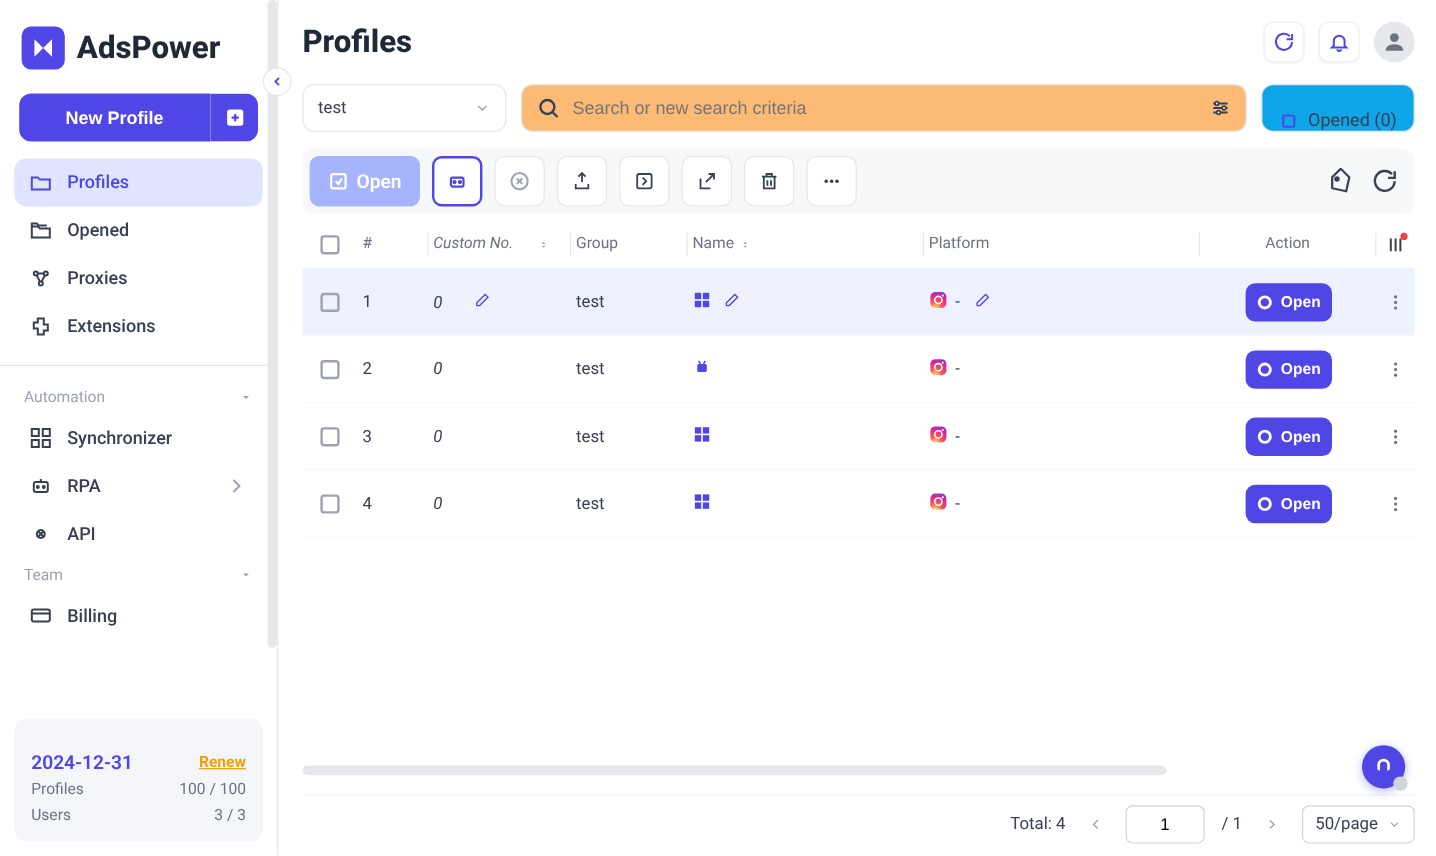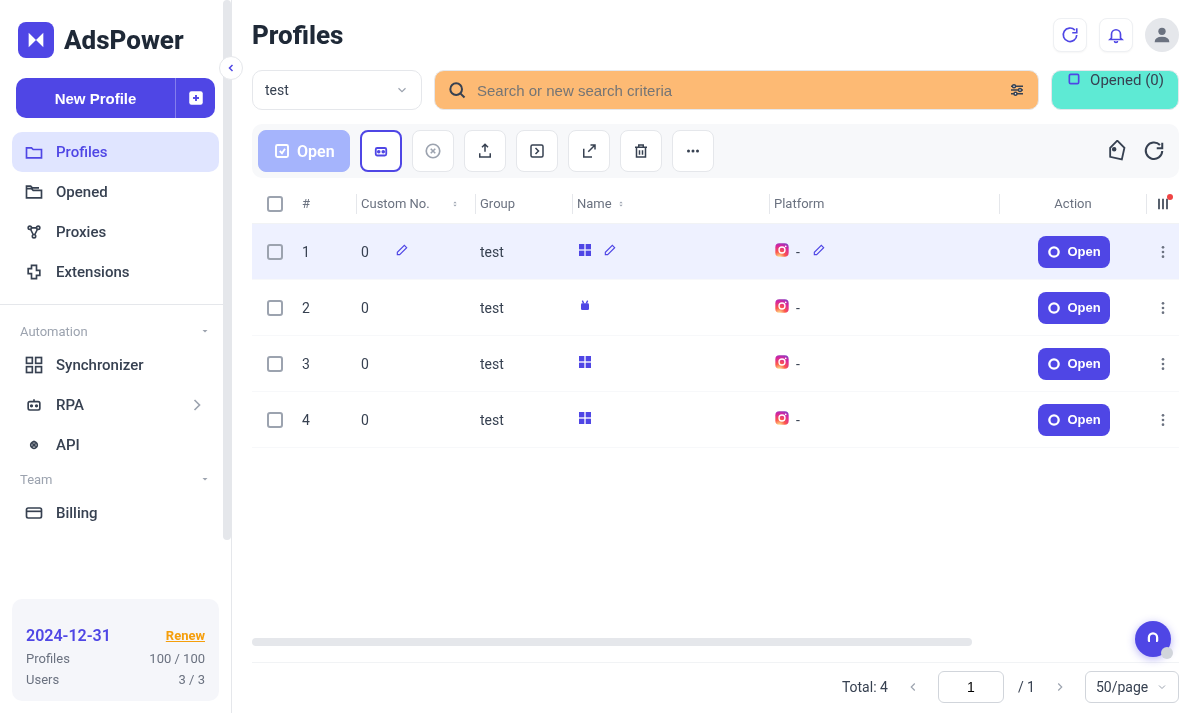--- a/index.html
+++ b/index.html
@@ -43,39 +43,39 @@
 .avatar { width: 34px; height: 34px; border-radius: 50%; background: #e5e7eb; display:flex; align-items:center; justify-content:center; }
 .avatar svg { width: 22px; height: 22px; color: #6b7280; }
 
 .controls-row { display: flex; gap: 12px; margin-top: 18px; align-items: center; }
 .group-select { width: 170px; height: 40px; border: 1px solid #e5e7eb; border-radius: 10px; display: flex; align-items: center; padding: 0 12px; font-size: 14px; color: #374151; cursor: pointer; background:#fff; }
 .group-select .chev { margin-left: auto; color: #9ca3af; }
 .search-box { flex: 1; height: 40px; border: 1px solid #e5e7eb; border-radius: 10px; display: flex; align-items: center; padding: 0 12px; gap: 10px; background:#fdba74; }
 .search-box input { flex:1; border:none; outline:none; font-size:15px; color:#374151; background:transparent; }
 .search-icon { width: 20px; height: 20px; color: #374151; }
 .filter-icon { width: 18px; height: 18px; color: #374151; cursor: pointer; }
-.opened-btn { height: 40px; border: 1px solid #e5e7eb; border-radius: 10px; display: flex; align-items: flex-start; padding: 0 14px; gap: 8px; font-size: 15px; color:#374151; cursor:pointer; background:#5eead4; }
+.opened-btn { height: 40px; border: 1px solid #e5e7eb; border-radius: 10px; display: flex; align-items: flex-end; padding: 0 14px; gap: 8px; font-size: 15px; color:#374151; cursor:pointer; background:#0ea5e9; }
 .opened-btn svg { width: 16px; height: 16px; color: #4f46e5; }
 
 .toolbar-row { display:flex; gap: 10px; margin-top: 14px; align-items:center; background:#f7f8fa; border-radius:10px; padding:6px; }
 .tb-btn { width: 42px; height: 42px; border-radius: 8px; background:#fff; border:1px solid #e5e7eb; display:flex; align-items:center; justify-content:center; cursor:pointer; color:#374151; }
 .tb-btn.primary { background:#a5b4fc; color:#fff; font-weight:600; display:flex; gap:6px; width:auto; padding:0 14px; border-color:#a5b4fc; }
 .tb-btn.rpa { border-color:#4f46e5; color:#4f46e5; border-width:2px; }
 .tb-btn svg { width:18px; height:18px; }
 .tb-spacer { flex:1; }
 .tb-right { display:flex; gap:12px; padding-right:6px; }
 .tb-right .tb-icon { width:26px; height:26px; display:flex; align-items:center; justify-content:center; cursor:pointer; color:#374151; }
 
 
 .table-wrap { margin-top: 6px; border-radius: 6px; position:relative; }
 .thead { display:flex; align-items:center; height: 40px; font-size:13px; color:#6b7280; border-bottom:1px solid #f1f3f5; }
 .divider-v { width:1px; height:20px; background:#e5e7eb; }
 .col-cb { width:46px; display:flex; justify-content:center; }
 .col-num { width:58px; padding-left:4px; }
-.col-custom { width:118px; padding-left:4px; display:flex; align-items:flex-end; gap:20px; }
+.col-custom { width:118px; padding-left:4px; display:flex; align-items:flex-end; gap:20px;font-style:italic; }
 .col-group { width:96px; padding-left:4px; }
 .col-name { width:196px; padding-left:4px; display:flex; align-items:center; gap:4px; }
 .col-platform { flex:1; padding-left:4px; }
 .col-action { width:146px; text-align:center; }
 .col-settings { width:32px; color:#374151; display:flex; justify-content:center; cursor:pointer; position:relative; }
 .col-settings .dot { position:absolute; top:-2px; right:6px; width:6px; height:6px; border-radius:50%; background:#ef4444; }
 .sort-icon { width:10px; height:14px; color:#9ca3af; }
 
 .trow { display:flex; align-items:center; height:56px; font-size:14px; color:#374151; border-bottom:1px solid #f7f8fa; }
 .trow.hovered { background:#eef1ff; }

